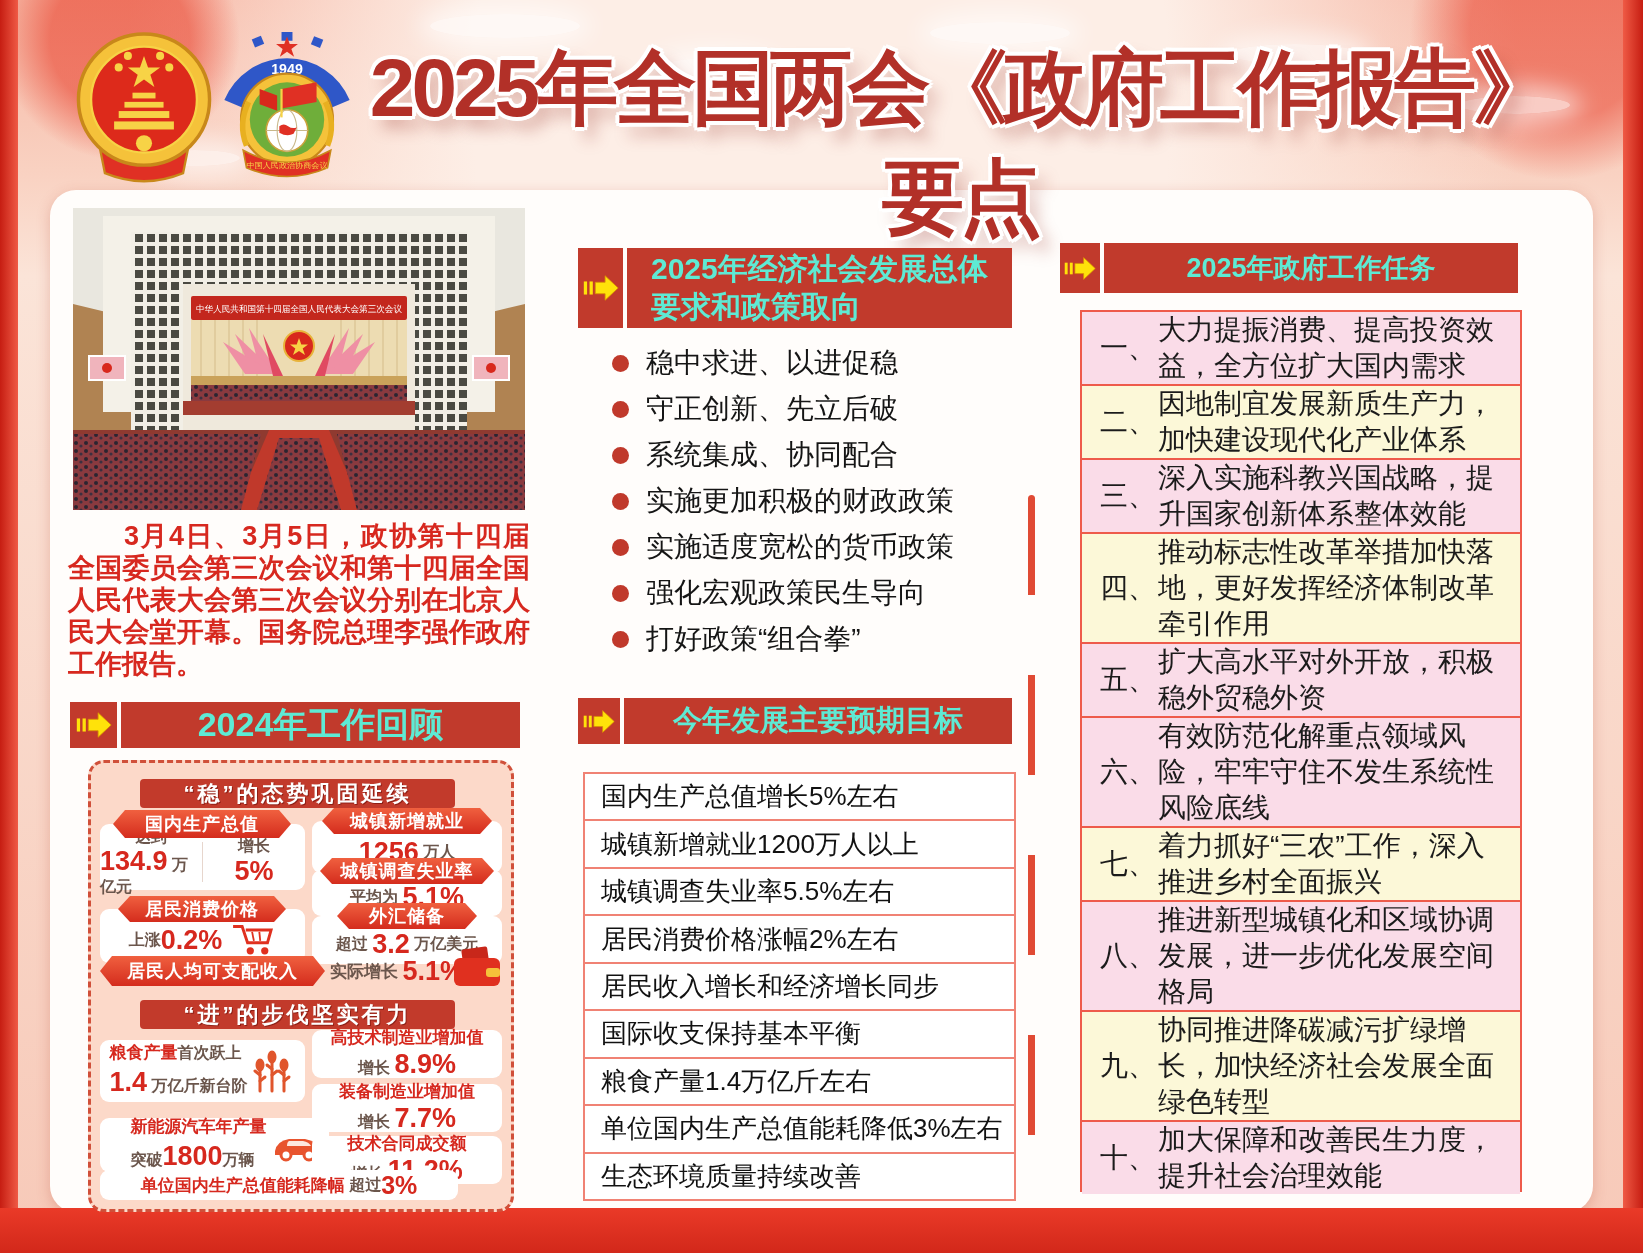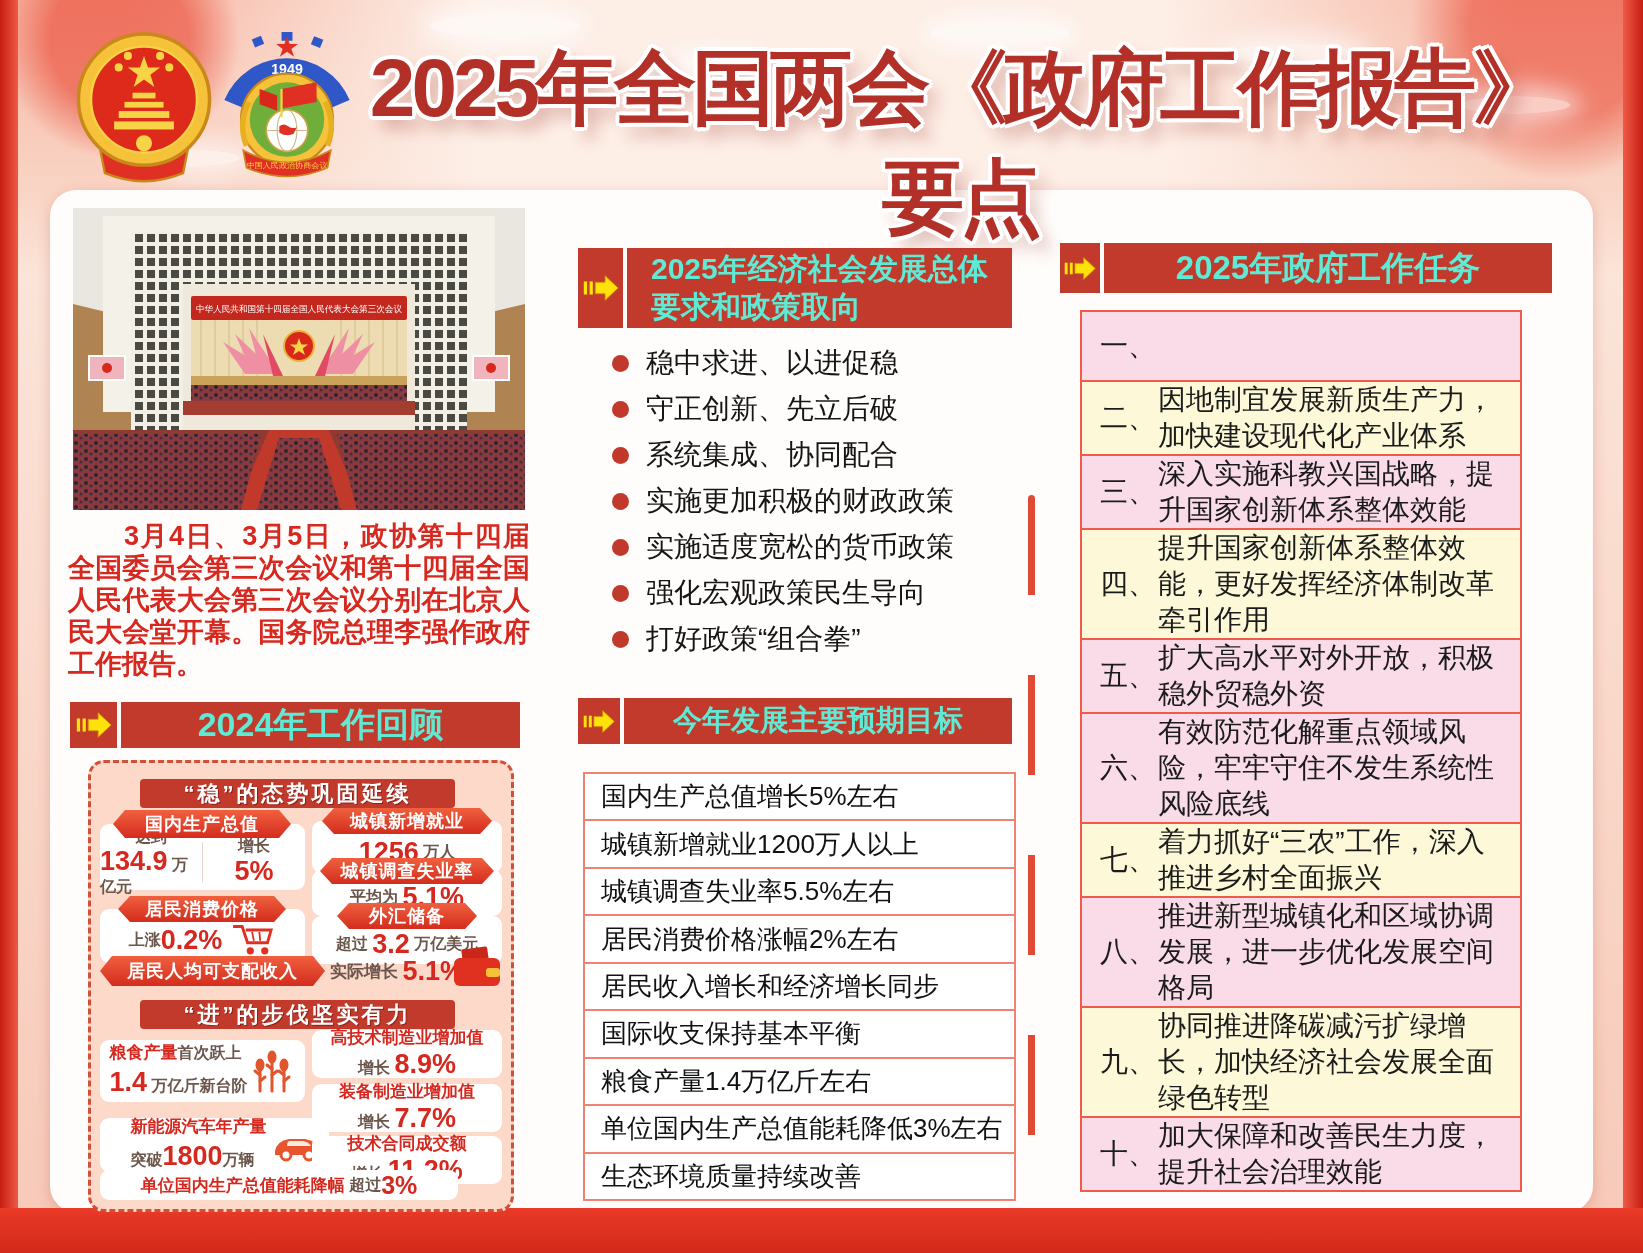--- a/index.html
+++ b/index.html
@@ -366,37 +366,38 @@
 
   <div class="abs vdash"></div>
 
   <div class="hdr-box" style="left:1060px;top:243px;width:40px;height:50px;">
     <svg width="32" height="27" viewBox="0 0 44 36">
       <rect x="1" y="10" width="4" height="16" fill="#ffe20a"></rect>
         <rect x="8" y="10" width="4" height="16" fill="#ffe20a"></rect>
       <polygon points="15,11 27,11 27,3 43,18 27,33 27,25 15,25" fill="#ffe20a" stroke="#d89000" stroke-width="1"></polygon>
     </svg>
   </div>
-  <div class="hdr-bar center" style="left:1104px;top:243px;width:448px;height:50px;font-size:33px;">2025年政府工作任务</div>
+  <div class="hdr-bar center" style="left:1104px;top:243px;width:414px;height:50px;font-size:27px;">2025年政府工作任务</div>
 
   <div class="abs tasks">
     <div class="task pink">
         <span class="num">一、</span>
+        <span class="txt">大力提振消费、提高投资效益，全方位扩大国内需求</span>
       </div>
     <div class="task yellow">
         <span class="num">二、</span>
         <span class="txt">因地制宜发展新质生产力，加快建设现代化产业体系</span>
       </div>
     <div class="task pink">
         <span class="num">三、</span>
         <span class="txt">深入实施科教兴国战略，提升国家创新体系整体效能</span>
       </div>
     <div class="task yellow">
         <span class="num">四、</span>
-        <span class="txt">提升国家创新体系整体效能，更好发挥经济体制改革牵引作用</span>
+        <span class="txt">推动标志性改革举措加快落地，更好发挥经济体制改革牵引作用</span>
       </div>
     <div class="task pink">
         <span class="num">五、</span>
         <span class="txt">扩大高水平对外开放，积极稳外贸稳外资</span>
       </div>
     <div class="task pink">
         <span class="num">六、</span>
         <span class="txt">有效防范化解重点领域风险，牢牢守住不发生系统性风险底线</span>
       </div>
     <div class="task yellow">

